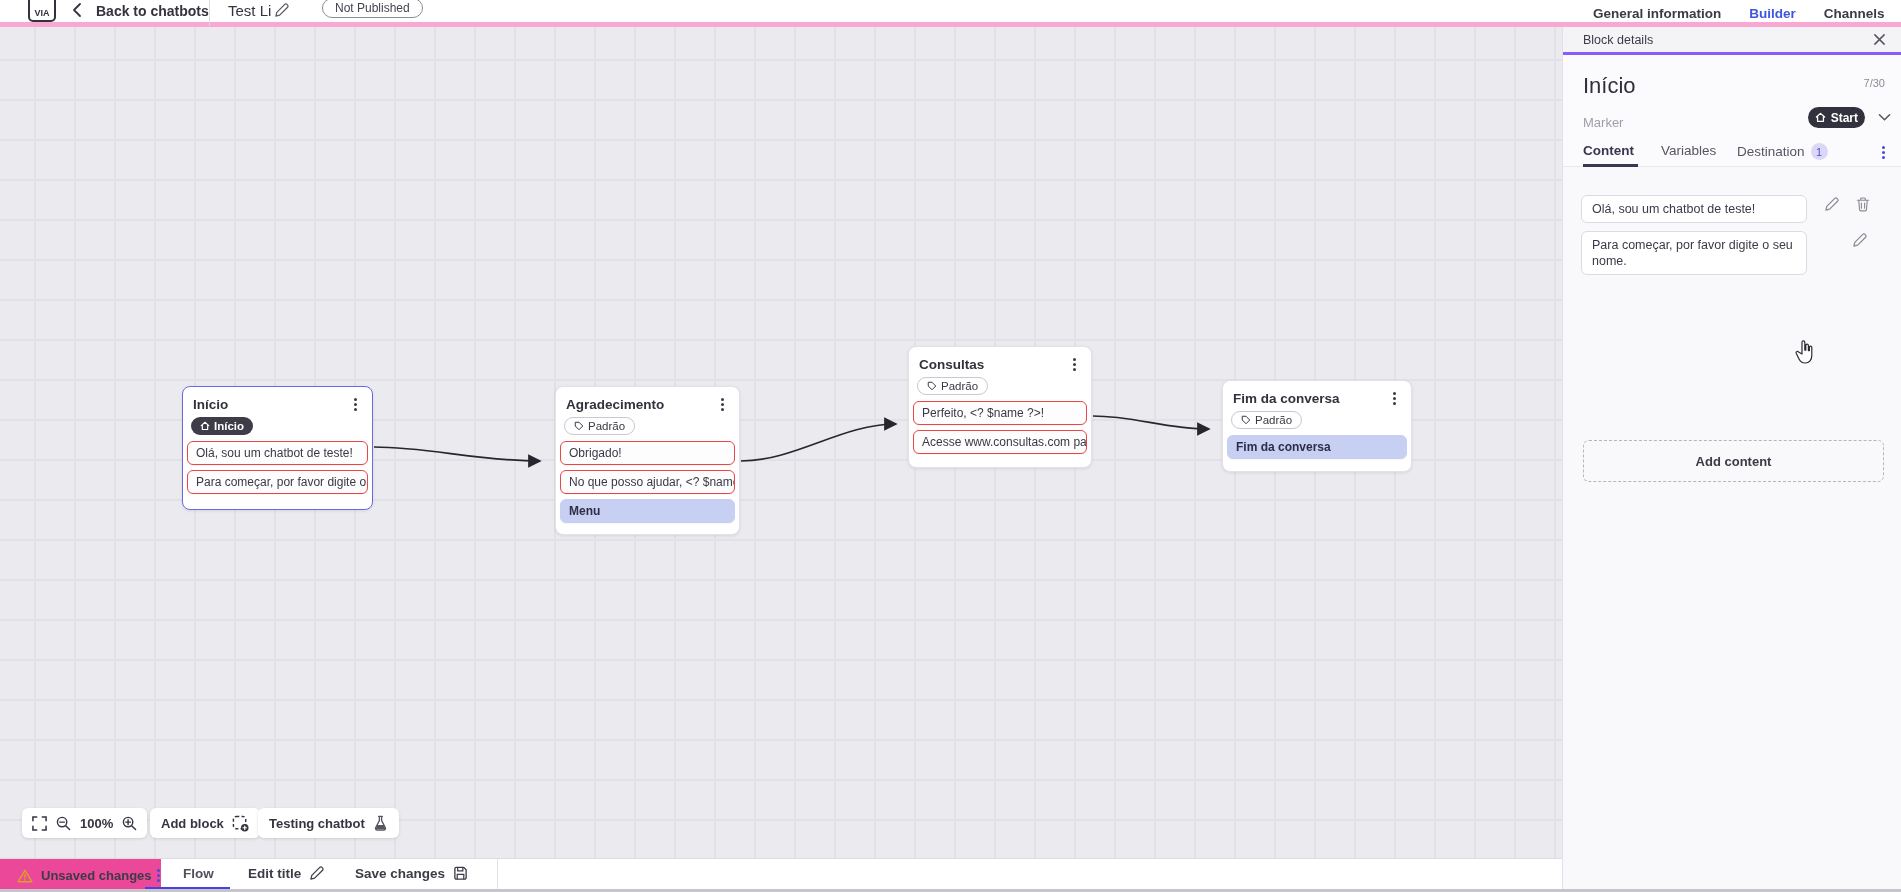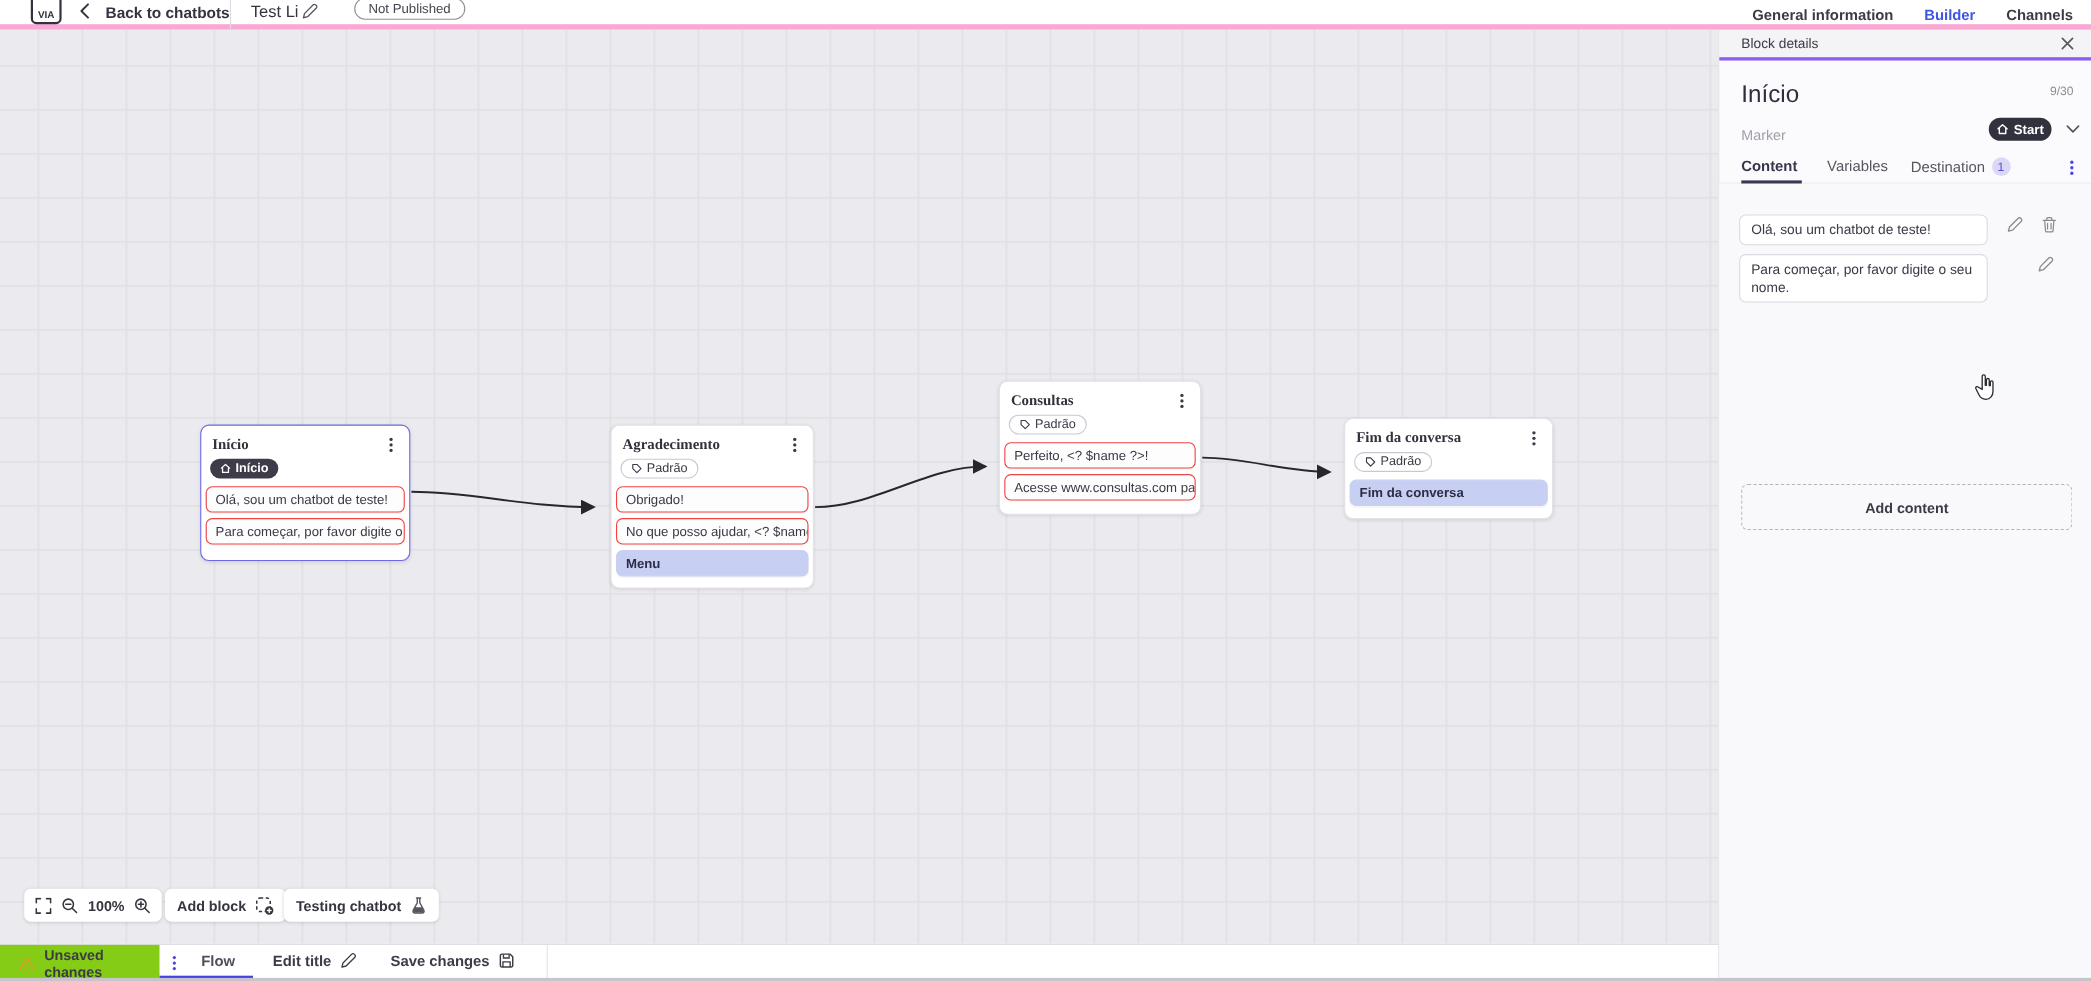--- a/index.html
+++ b/index.html
@@ -27,21 +27,21 @@
     background-color:#ebeaee;
     background-image:linear-gradient(#e2e1e5 2px, transparent 2px), linear-gradient(90deg,#e2e1e5 2px, transparent 2px);
     background-size:40px 40px; background-position:-6px -8px; }
   .connectors { position:absolute; left:0; top:0; z-index:1; }
   .hscroll-track { position:absolute; left:2px; top:851px; width:1558px; height:6px; background:#e7e6ea; border-radius:3px; z-index:5; }
   .hscroll-thumb { position:absolute; left:595px; top:0; width:885px; height:6px; background:#c8c6cd; border-radius:3px; }
 
   
   .node { position:absolute; background:#fff; border:1px solid #e3e1e8; border-radius:8px; box-shadow:0 1px 3px rgba(40,40,60,.10); z-index:2; padding:9px 4px 4px 4px; }
   .node.selected { border:1.5px solid #6b69e6; }
-  .node-head { display:flex; align-items:center; justify-content:space-between; padding:0 6px 0 6px;font-family:Liberation Serif, serif; }
+  .node-head { display:flex; align-items:center; justify-content:space-between; padding:0 6px 0 6px; }
   .node-title { font-size:13.5px; font-weight:bold; color:#32313c; }
   .kebab { width:14px; height:16px; display:flex; flex-direction:column; align-items:center; justify-content:center; gap:2px; cursor:pointer; }
   .kebab i { width:3px; height:3px; border-radius:50%; background:#3a3946; }
   .kebab.indigo i { background:#4b46e0; }
   .node-tagrow { padding:5px 4px 6px 4px; }
   .pill-dark { display:inline-flex; align-items:center; gap:4px; background:#3d3c48; color:#fff; font-size:11.5px; font-weight:bold; border-radius:999px; padding:3px 9px; }
   .pill-outline { display:inline-flex; align-items:center; gap:4px; background:#fff; color:#3a3946; font-size:11.5px; border:1px solid #c9c7d0; border-radius:999px; padding:2px 9px; }
   .node-items { display:flex; flex-direction:column; gap:5px; }
   .node-item { height:24px; line-height:23px; background:#fdfdfe; border:1px solid #ef4444; border-radius:6px; padding:0 8px; font-size:12px; color:#3a3946; white-space:nowrap; overflow:hidden; box-shadow:0 1px 1px rgba(0,0,0,.04); }
   .node-item.highlight { background:#c7cff3; border-color:#c7cff3; color:#2e2d44; font-weight:bold; }
@@ -49,21 +49,21 @@
   
   .ctl-card { position:absolute; background:#fff; border-radius:6px; box-shadow:0 1px 3px rgba(40,40,60,.15); display:flex; align-items:center; z-index:6; height:30px; }
   .zoom-card { left:22px; top:808px; padding:0 10px; gap:9px; }
   .zoom-level { font-size:13px; font-weight:bold; color:#35343f; }
   .addblock-card { left:150px; top:808px; padding:0 11px; gap:8px; cursor:pointer; }
   .testing-card { left:258px; top:808px; padding:0 11px; gap:8px; cursor:pointer; }
   .ctl-label { font-size:13px; font-weight:bold; color:#35343f; white-space:nowrap; }
 
   
   .bottombar { position:absolute; left:0; top:858px; width:1562px; height:34px; background:#fff; border-top:1px solid #dcdbe1; z-index:10; }
-  .unsaved-chip { position:absolute; left:0; top:0; width:145px; height:33px; background:#84cc16; display:flex; align-items:center; gap:8px; padding-left:17px; }
+  .unsaved-chip { position:absolute; left:0; top:0; width:161px; height:33px; background:#ec4899; display:flex; align-items:center; gap:8px; padding-left:17px; }
   .unsaved-chip span { font-size:13px; font-weight:bold; color:#3c3b46; }
   .bb-kebab { position:absolute; left:151px; top:8px; }
   .bb-flow { position:absolute; left:183px; top:7px; font-size:13.5px; font-weight:bold; color:#514f5c; }
   .bb-flow-underline { position:absolute; left:145px; top:28px; width:85px; height:3px; background:#4740e2; }
   .bb-item { position:absolute; top:7px; display:flex; align-items:center; gap:8px; font-size:13.5px; font-weight:bold; color:#3c3b46; cursor:pointer; }
   .bb-divider { position:absolute; left:497px; top:0; width:1px; height:33px; background:#e3e2e7; }
   .page-bottom-edge { position:absolute; left:0; top:889px; width:1901px; height:3px; background:#c6c5cb; z-index:40; }
 
   
   .panel { position:absolute; left:1562px; top:27px; width:339px; height:865px; background:#fbfafd; border-left:1px solid #e2e1e7; z-index:20; }
@@ -256,21 +256,21 @@
 
 <div class="panel">
   <div class="panel-header">
     <span>Block details</span>
     <svg width="13" height="13" viewBox="0 0 14 14">
         <path d="M2 2 L12 12 M12 2 L2 12" stroke="#57555f" stroke-width="1.6" stroke-linecap="round"></path>
       </svg>
   </div>
 
   <span class="block-name">Início</span>
-  <span class="char-counter">9/30</span>
+  <span class="char-counter">7/30</span>
 
   <span class="marker-label">Marker</span>
   <span class="marker-value">
     <svg width="11" height="11" viewBox="0 0 12 12">
         <path d="M1.5 5.5 L6 1.5 L10.5 5.5 M2.8 5 V10.2 H9.2 V5" fill="none" stroke="#fff" stroke-width="1.4" stroke-linecap="round" stroke-linejoin="round"></path>
       </svg>
     <span>Start</span>
   </span>
   <svg class="marker-chevron" width="13" height="9" viewBox="0 0 14 9">
       <path d="M1.5 1.5 L7 7 L12.5 1.5" fill="none" stroke="#57555f" stroke-width="1.6" stroke-linecap="round" stroke-linejoin="round"></path>

